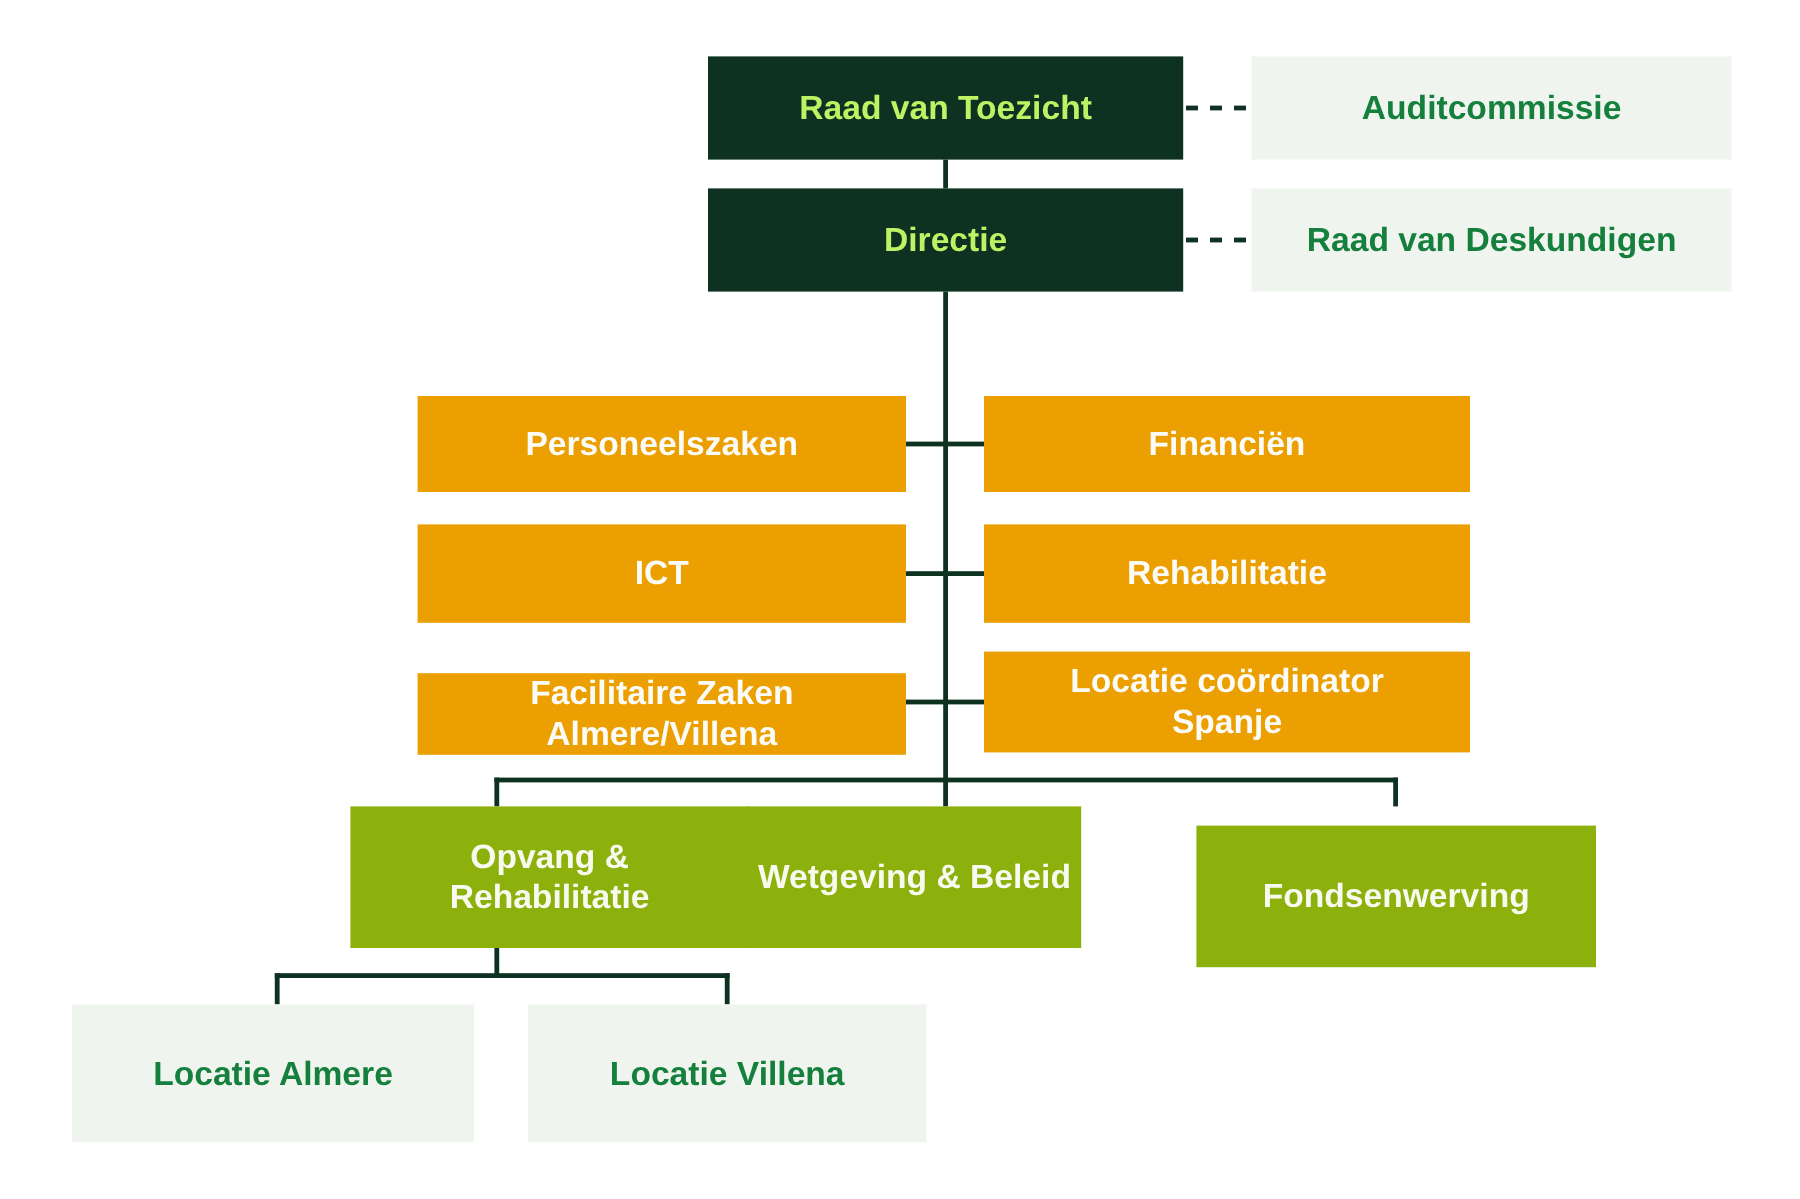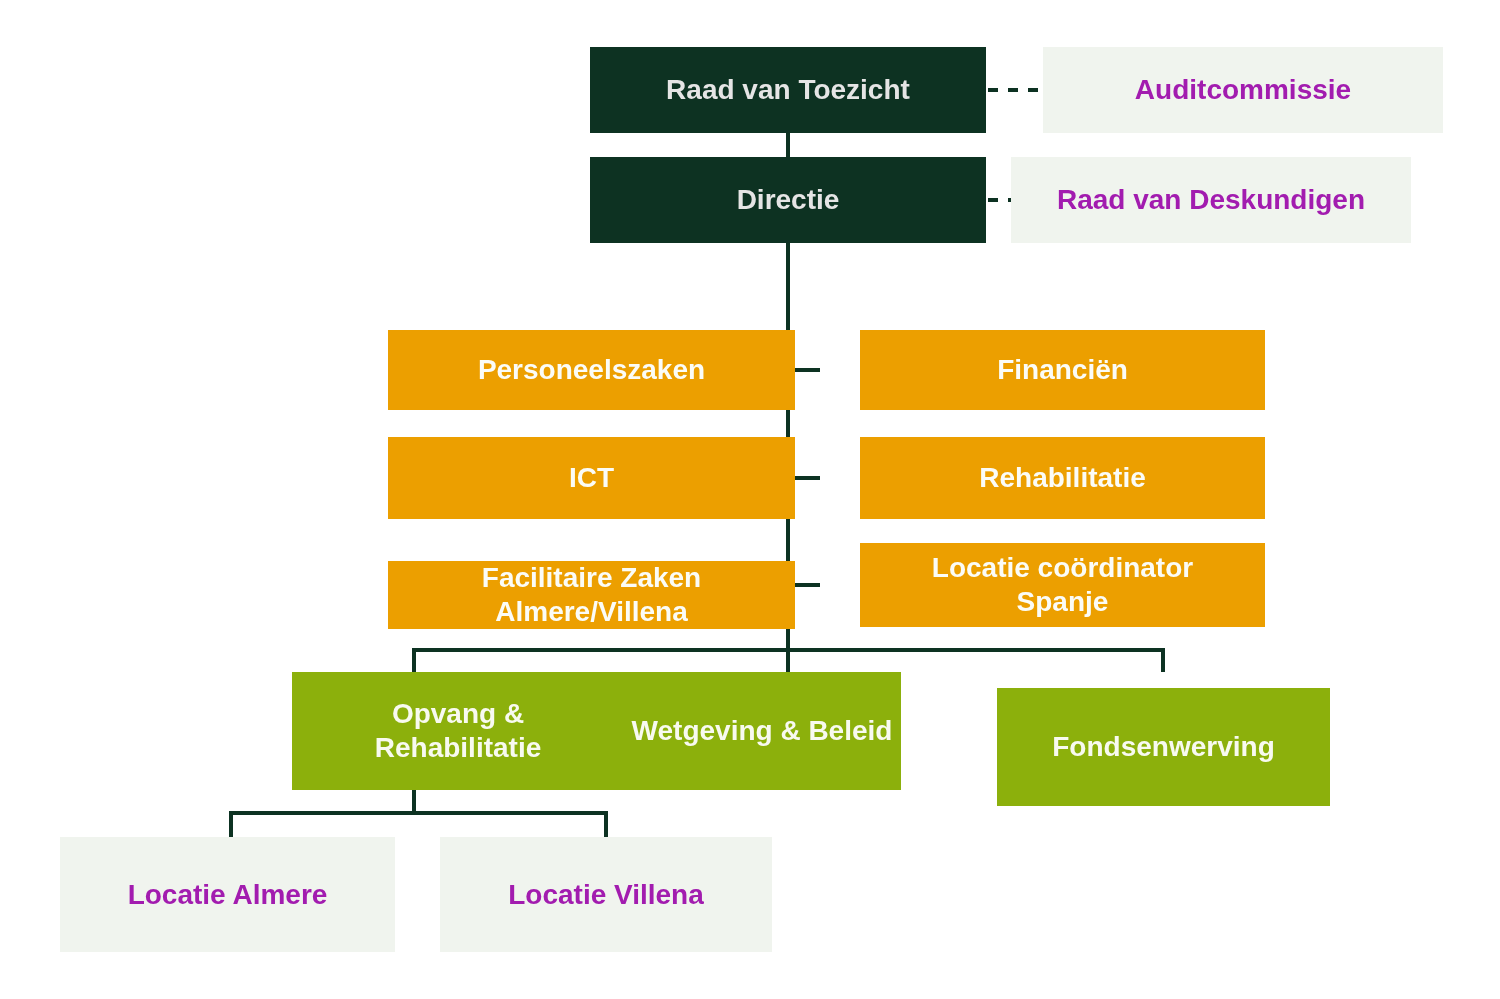--- a/index.html
+++ b/index.html
@@ -22,34 +22,33 @@
     justify-content: center;
     text-align: center;
     font-weight: bold;
     font-size: 28px;
     line-height: 1.2;
     white-space: pre-line;
     box-sizing: border-box;
   }
   .dark {
     background: #0d3222;
-    color: #e5e5e5;
+    color: #bef264;
   }
   .orange {
     background: #ec9f00;
     color: #fbfcf7;
-    margin-left: 40px;
   }
   .lime {
     background: #8cb00c;
     color: #f8faf0;
   }
   .light {
     background: #f0f4ee;
-    color: #a21caf;
+    color: #15803d;
   }
   .line {
     position: absolute;
     background: #0d3222;
   }
   .dash-line {
     position: absolute;
     height: 4px;
     background: repeating-linear-gradient(90deg, #0d3222 0px, #0d3222 10px, transparent 10px, transparent 20px);
   }
@@ -72,21 +71,21 @@
   <div class="line" style="left:229px; top:811px; width:4px; height:26px;"></div>
   <div class="line" style="left:604px; top:811px; width:4px; height:26px;"></div>
 
   <div class="dash-line" style="left:988px; top:88px; width:54px;"></div>
   <div class="dash-line" style="left:988px; top:198px; width:54px;"></div>
 
   <div class="box dark" style="left:590px; top:47px; width:396px; height:86px;">Raad van Toezicht</div>
   <div class="box light" style="left:1043px; top:47px; width:400px; height:86px;">Auditcommissie</div>
 
   <div class="box dark" style="left:590px; top:157px; width:396px; height:86px;">Directie</div>
-  <div class="box light" style="left:1011px; top:157px; width:400px; height:86px;">Raad van Deskundigen</div>
+  <div class="box light" style="left:1043px; top:157px; width:400px; height:86px;">Raad van Deskundigen</div>
 
   <div class="box orange" style="left:348px; top:330px; width:407px; height:80px;">Personeelszaken</div>
   <div class="box orange" style="left:820px; top:330px; width:405px; height:80px;">Financiën</div>
   <div class="box orange" style="left:348px; top:437px; width:407px; height:82px;">ICT</div>
   <div class="box orange" style="left:820px; top:437px; width:405px; height:82px;">Rehabilitatie</div>
   <div class="box orange" style="left:348px; top:561px; width:407px; height:68px;">Facilitaire Zaken
 Almere/Villena</div>
   <div class="box orange" style="left:820px; top:543px; width:405px; height:84px;">Locatie coördinator
 Spanje</div>
 

